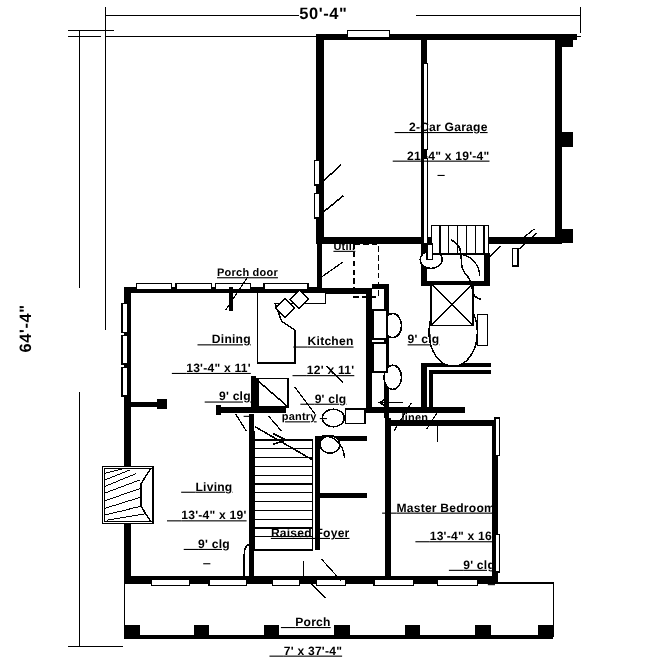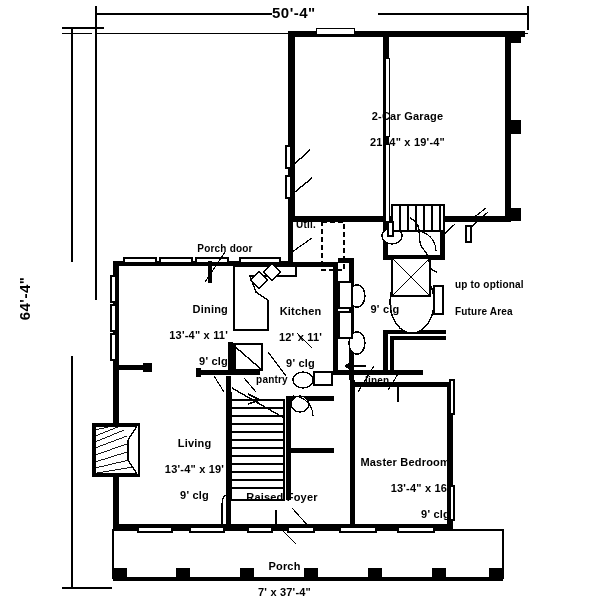--- a/index.html
+++ b/index.html
@@ -1,21 +1,21 @@
 <!DOCTYPE html>
 <html><head>
 <meta charset="utf-8">
 <title>Floor Plan</title>
 <style>
   html,body{margin:0;padding:0;background:#ffffff;}
   body{width:600px;height:600px;overflow:hidden;
        font-family:"Liberation Sans","DejaVu Sans",sans-serif;color:#000;}
   #plan{position:relative;width:600px;height:600px;background:#fff;}
   .lbl{position:absolute;text-align:center;font-weight:bold;line-height:1.18;
-       letter-spacing:.2px;white-space:pre;color:#000;}
+       letter-spacing:.2px;white-space:pre;color:#000;text-decoration:underline;}
   .lbl.t11{font-size:11px;}
   .lbl.t10{font-size:10px;}
   .dimtext{position:absolute;font-weight:bold;font-size:15px;letter-spacing:.5px;}
   .vdim{transform-origin:center center;transform:rotate(-90deg);}
   svg{position:absolute;left:0;top:0;}
 </style>
 </head>
 <body>
 
 <div id="plan">
@@ -323,28 +323,24 @@
     <span>9' clg</span>
   </div>
 
   <div class="lbl t11" style="left:218px;top:547px;width:120px;">
     <span>Porch</span><br>
     <span>7' x 37'-4"</span>
   </div>
 
   <div class="lbl t10" style="left:177px;top:243px;width:96px;">Porch door</div>
 
-  <div class="lbl t10" style="left:289px;top:219px;width:34px;text-align:center;">Util.</div>
+  <div class="lbl t10" style="left:289px;top:219px;width:34px;text-align:right;">Util.</div>
 
   <div class="lbl t10" style="left:246px;top:332px;width:52px;margin-top:42px;">pantry</div>
 
   <div class="lbl t10" style="left:365px;top:354px;width:42px;text-align:left;margin-top:21px;">linen</div>
 
-  <div class="lbl t11" style="left:230px;top:491px;width:104px;">Raised Foyer</div>
-
-  <div class="lbl t10" style="left:443px;top:264px;width:100px;text-align:left;line-height:1.35;">
-    <span>up to optional</span><br>
-    <span>Future Area</span>
-  </div>
+  <div class="lbl t11" style="left:230px;top:479px;width:104px;">Raised Foyer</div>
+
 
   <div class="lbl t11" style="left:360px;top:303px;width:50px;">9' clg</div>
 
 </div>
 
 </body></html>

